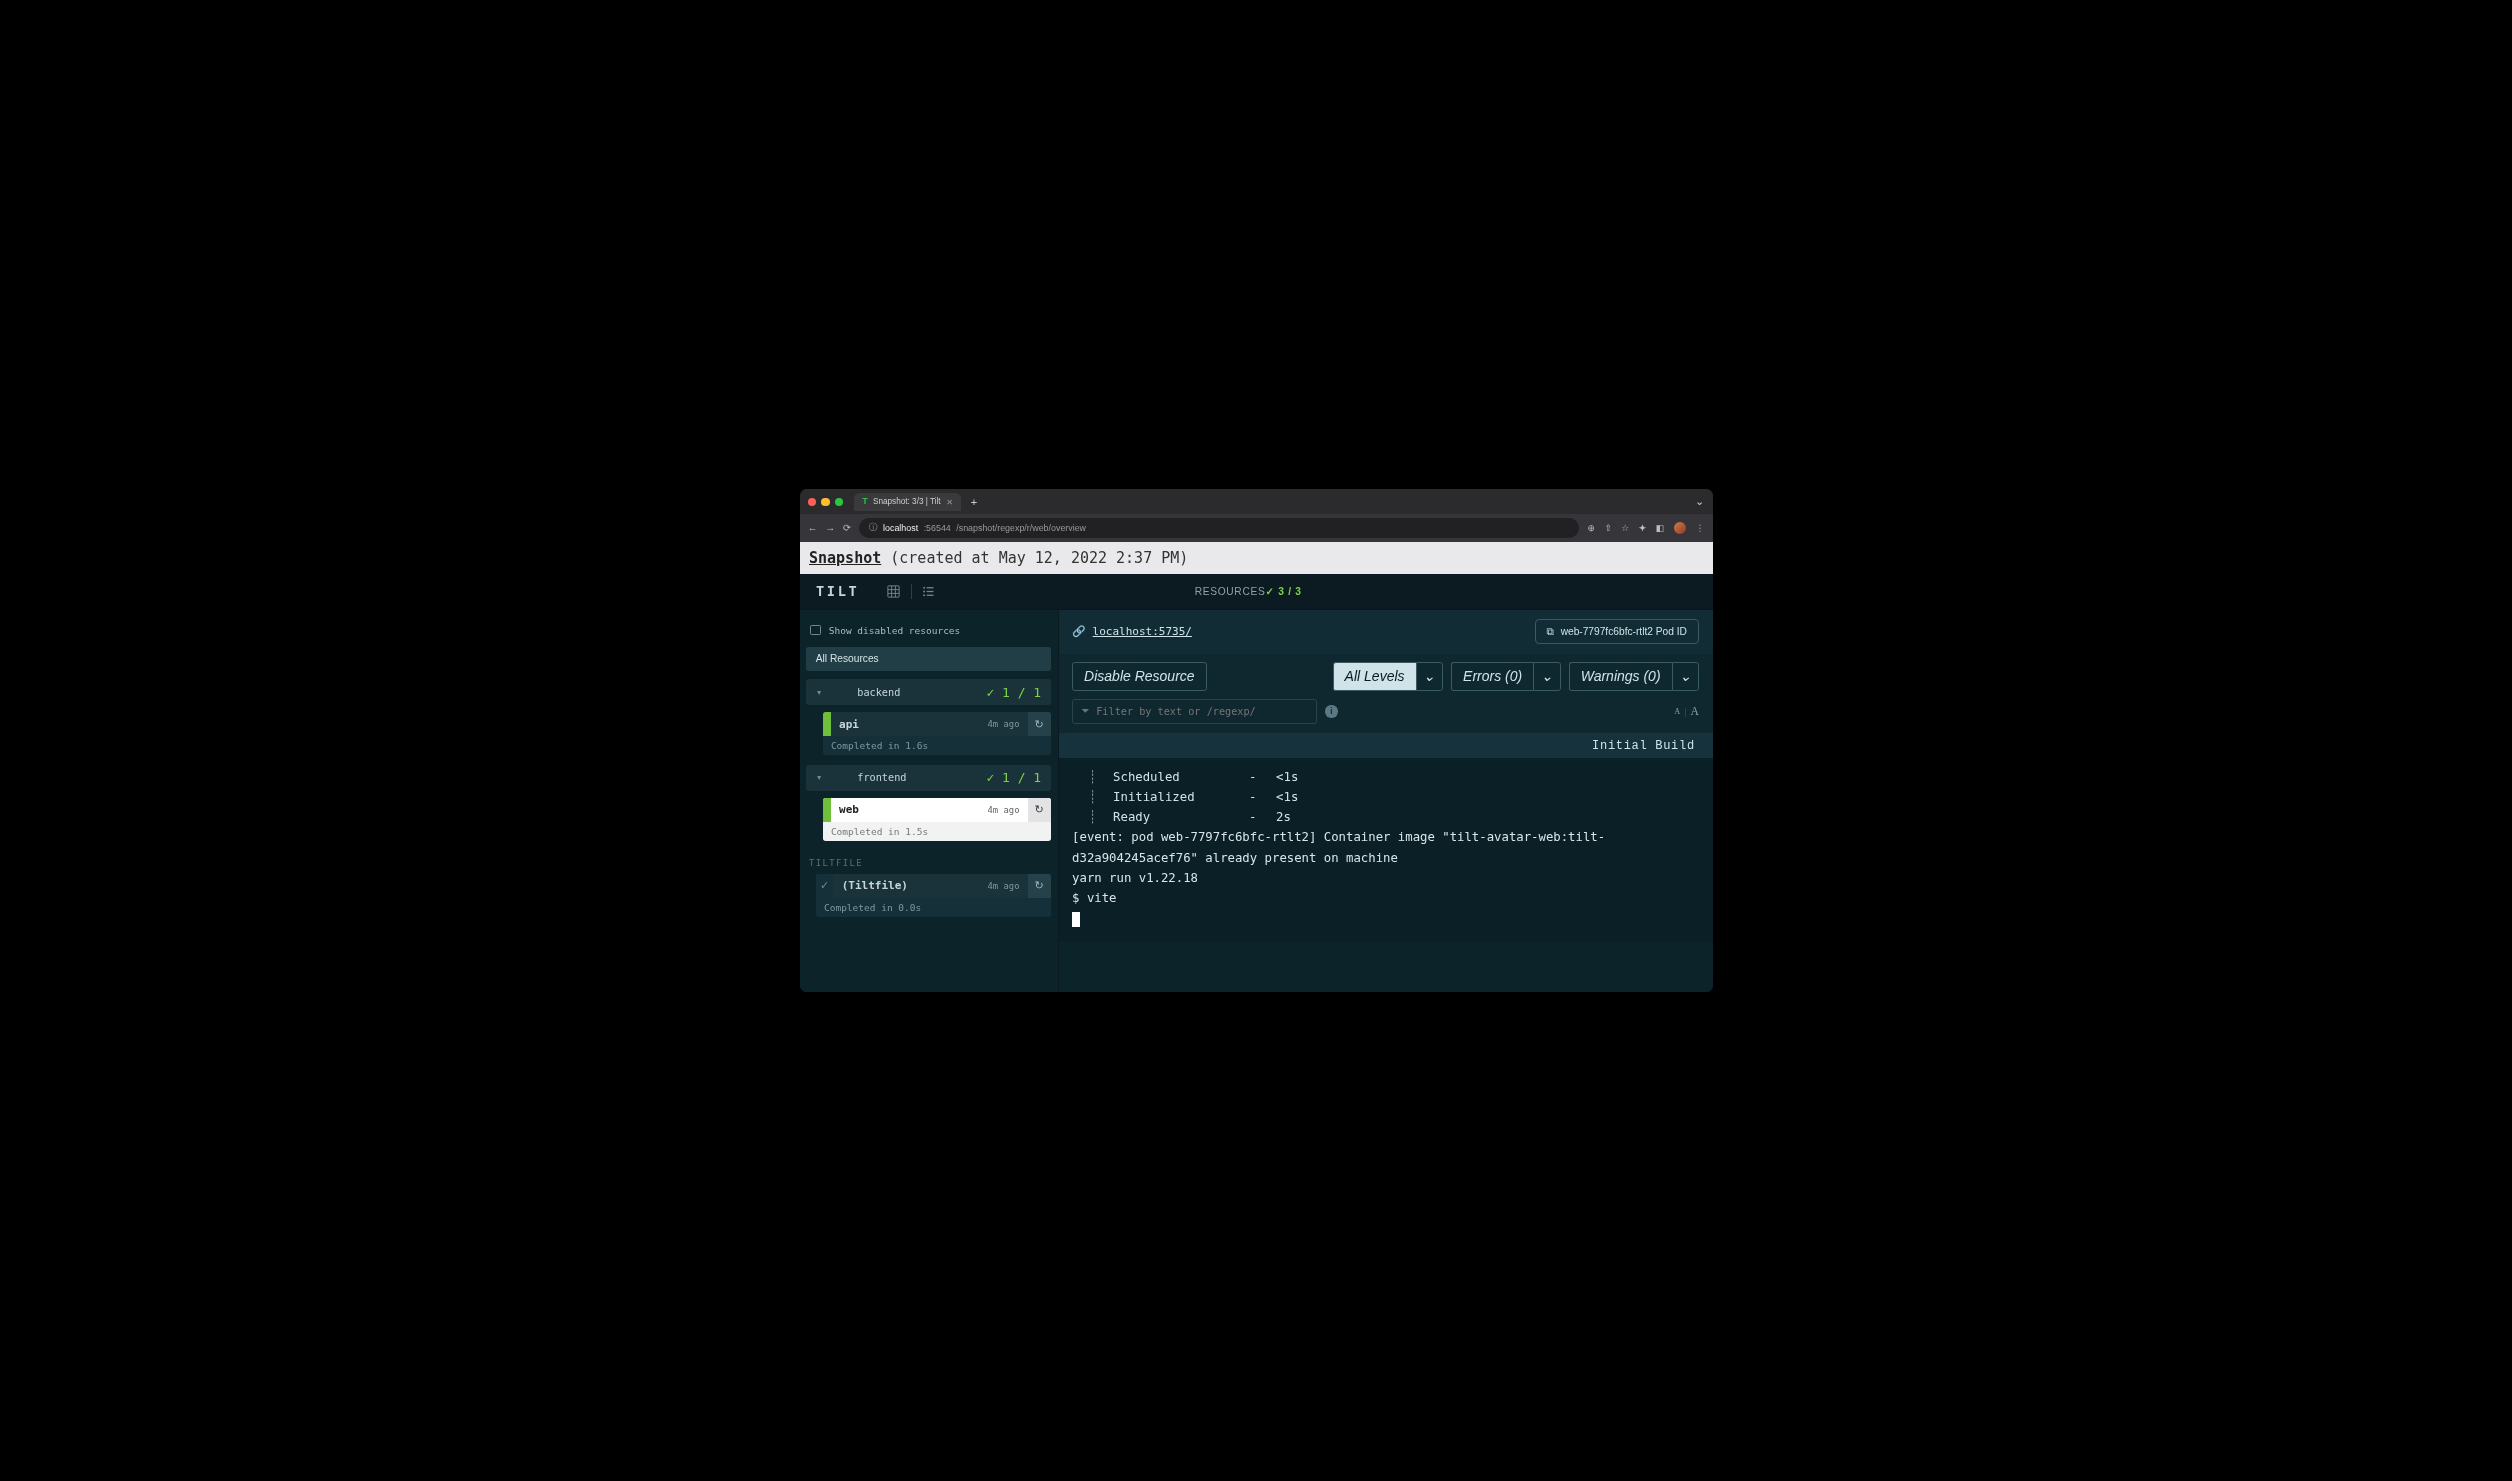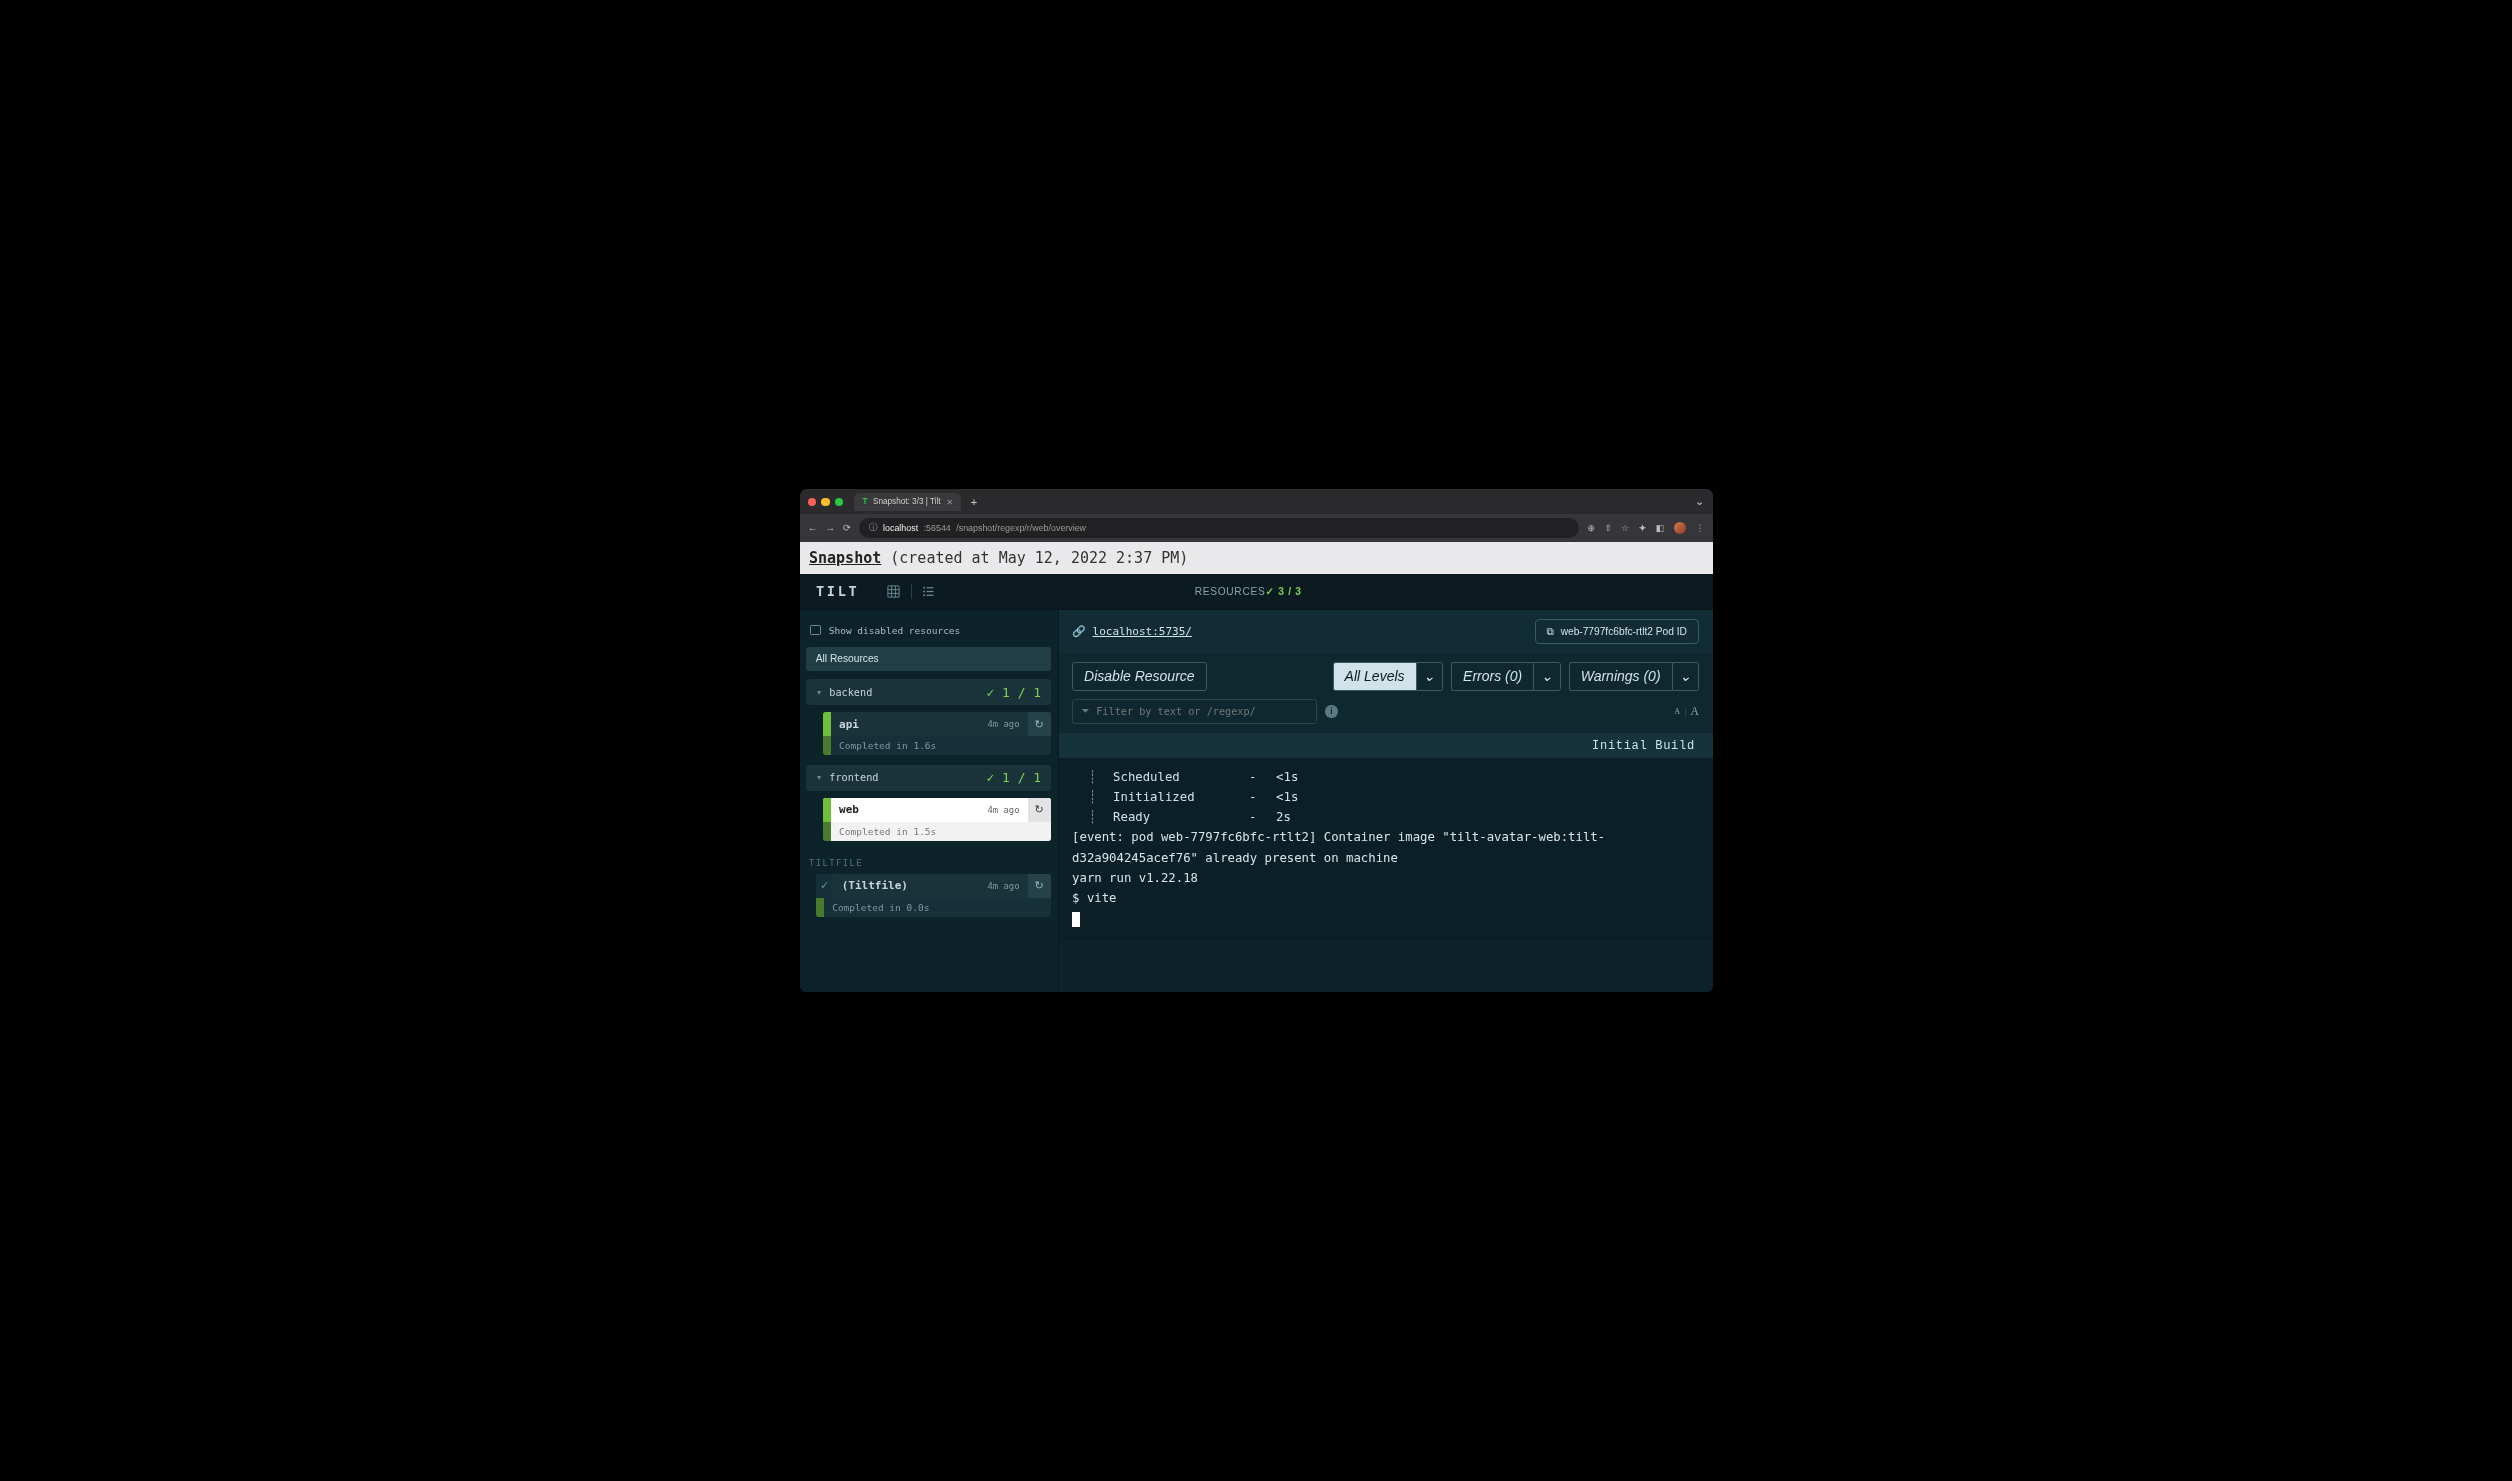--- a/index.html
+++ b/index.html
@@ -70,35 +70,35 @@
 .sidebar { width: 259px; background: #0d232a; padding: 12.3px 6.8px 6.8px 6.8px; border-right: 0.7px solid #0a1a20; }
 .content { flex: 1; background: #0d232a; display: flex; flex-direction: column; }
 
 
 .show-disabled { display: flex; align-items: center; gap: 8.2px; font-family: ui-monospace, monospace; font-size: 9.5px; color: #a5bdc3; padding: 2.7px 4.1px 11px 4.1px; cursor: pointer; }
 .chk { width: 10.2px; height: 10.2px; border: 1.4px solid #6e8b92; border-radius: 1.4px; }
 
 .pill { background: #213e47; border-radius: 2.7px; padding: 6.8px 9.5px; font-size: 10.2px; color: #d5e3e6; margin-bottom: 8.2px; cursor: pointer; }
 .group-hdr { background: #1a333b; border-radius: 2.7px; padding: 5.5px 9.5px; display: flex; align-items: center; gap: 6.8px; margin-bottom: 6.8px; font-size: 10.2px; cursor: pointer; }
 .group-hdr .tri { color: #6e8b92; font-size: 6.8px; }
-.group-hdr .gname { flex: 1; font-family: ui-monospace, monospace; }
+.group-hdr .gname { flex: 1; font-family: ui-monospace, monospace; margin-left: 28px; }
 .group-hdr .gcnt { color: #7fd14a; font-family: ui-monospace, monospace; font-size: 13px; }
 
 .res-item { margin: 0 0 9.5px 16.4px; border-radius: 2.7px; overflow: hidden; }
 .res-row { display: flex; align-items: stretch; background: #1a333b; }
 .res-row.selected { background: #fff; color: #222; }
 .status-bar { width: 8.2px; background: #6fbf3a; }
 .status-bar.dim { background: #4a7a2e; }
 .res-main { flex: 1; padding: 5.5px 8.2px; display: flex; align-items: center; gap: 15px; font-family: ui-monospace, monospace; font-size: 11px; }
 .res-main .rname { flex: 1; font-weight: 600; }
 .res-main .rtime { font-size: 8.9px; color: #7e989f; }
 .res-main.selected .rtime { color: #666; }
 .refresh-btn { width: 23px; display: flex; align-items: center; justify-content: center; background: #25424b; color: #9fb9bf; cursor: pointer; }
 .refresh-btn.selected { background: #e3e3e5; color: #333; }
-.res-sub { display: flex; }
+.res-sub { display: flex; flex-direction: column; }
 .res-sub .sub-txt { flex: 1; padding: 4.1px 8.2px; font-family: ui-monospace, monospace; font-size: 9.5px; color: #7e989f; background: #16303a; }
 .res-sub.selected .sub-txt { background: #f2f2f3; color: #777; }
 
 .section-label { color: #54707a; font-size: 8.9px; letter-spacing: 1.4px; padding: 8.2px 2.7px 5.5px 2.7px; font-family: ui-monospace, monospace; }
 .check-ico { color: #6e8b92; width: 11px; text-align: center; }
 
 
 .content-top {
   background: #122c35;
   padding: 9.5px 13.6px;

